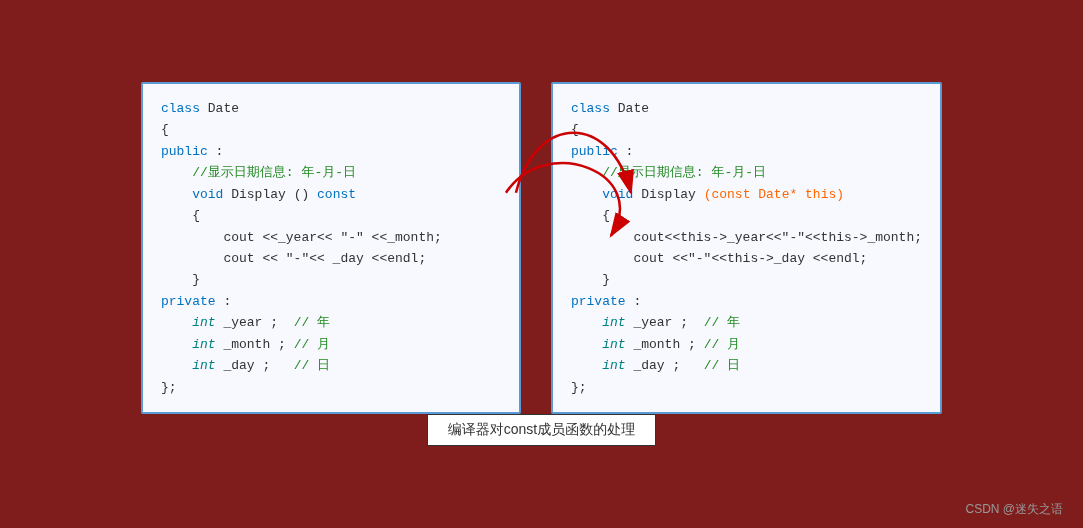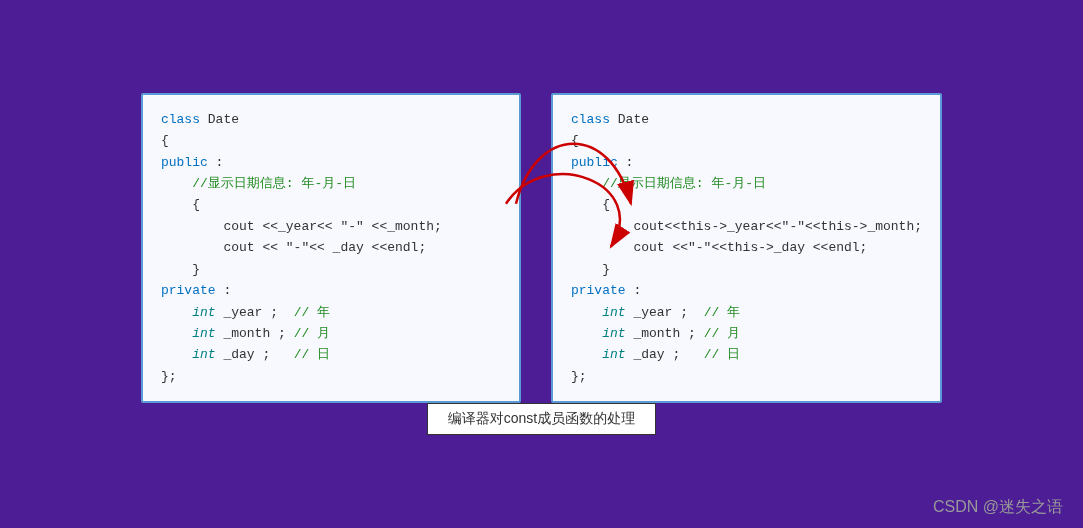--- a/index.html
+++ b/index.html
@@ -8,21 +8,21 @@
       height: 528px;
       background: #ffffff;
       font-family: 'Courier New', Courier, monospace;
       overflow: hidden;
       position: relative;
     }
 
     .main-container {
       width: 1083px;
       height: 528px;
-      background: #4c1d95;
+      background: #7f1d1d;
       display: flex;
       flex-direction: column;
       align-items: center;
       justify-content: center;
       padding: 20px;
       position: relative;
     }
 
     .code-panels {
       display: flex;
@@ -61,21 +61,21 @@
       font-size: 14px;
       font-family: 'SimSun', 'Microsoft YaHei', sans-serif;
       color: #333;
       background: #fff;
     }
 
     .watermark {
       position: absolute;
       bottom: 10px;
       right: 20px;
-      font-size: 16px;
+      font-size: 12px;
       color: #999;
       font-family: 'Microsoft YaHei', sans-serif;
     }
 
     
     .arrow-overlay {
       position: absolute;
       top: 0;
       left: 0;
       width: 100%;
@@ -87,36 +87,38 @@
 <body>
 
 <div class="main-container">
   <div class="code-panels" id="code-panels-container">
 
     <div class="code-panel" id="left-panel">
       <div class="code-line"><span class="kw-blue">class</span> <span class="str-dark">Date</span></div>
       <div class="code-line"><span class="str-dark">{</span></div>
       <div class="code-line"><span class="kw-blue">public</span> <span class="str-dark">:</span></div>
       <div class="code-line"><span class="comment">    //显示日期信息: 年-月-日</span></div>
+      <div class="code-line"><span class="str-dark">    </span><span class="kw-blue">void</span> <span class="str-dark">Display () </span><span class="kw-blue">const</span></div>
       <div class="code-line"><span class="str-dark">    {</span></div>
       <div class="code-line"><span class="str-dark">        cout &lt;&lt;_year&lt;&lt; "-" &lt;&lt;_month;</span></div>
       <div class="code-line"><span class="str-dark">        cout &lt;&lt; "-"&lt;&lt; _day &lt;&lt;endl;</span></div>
       <div class="code-line"><span class="str-dark">    }</span></div>
       <div class="code-line"><span class="kw-blue">private</span> <span class="str-dark">:</span></div>
       <div class="code-line"><span class="str-dark">    </span><span class="kw-teal">int</span> <span class="str-dark">_year ;  </span><span class="comment">// 年</span></div>
       <div class="code-line"><span class="str-dark">    </span><span class="kw-teal">int</span> <span class="str-dark">_month ; </span><span class="comment">// 月</span></div>
       <div class="code-line"><span class="str-dark">    </span><span class="kw-teal">int</span> <span class="str-dark">_day ;   </span><span class="comment">// 日</span></div>
       <div class="code-line"><span class="str-dark">};</span></div>
     </div>
 
     <div class="code-panel" id="right-panel">
       <div class="code-line"><span class="kw-blue">class</span> <span class="str-dark">Date</span></div>
       <div class="code-line"><span class="str-dark">{</span></div>
       <div class="code-line"><span class="kw-blue">public</span> <span class="str-dark">:</span></div>
       <div class="code-line"><span class="comment">    //显示日期信息: 年-月-日</span></div>
+      <div class="code-line"><span class="str-dark">    </span><span class="kw-blue">void</span> <span class="str-dark">Display </span><span class="paren">(const Date* this)</span></div>
       <div class="code-line"><span class="str-dark">    {</span></div>
       <div class="code-line"><span class="str-dark">        cout&lt;&lt;this-&gt;_year&lt;&lt;"-"&lt;&lt;this-&gt;_month;</span></div>
       <div class="code-line"><span class="str-dark">        cout &lt;&lt;"-"&lt;&lt;this-&gt;_day &lt;&lt;endl;</span></div>
       <div class="code-line"><span class="str-dark">    }</span></div>
       <div class="code-line"><span class="kw-blue">private</span> <span class="str-dark">:</span></div>
       <div class="code-line"><span class="str-dark">    </span><span class="kw-teal">int</span> <span class="str-dark">_year ;  </span><span class="comment">// 年</span></div>
       <div class="code-line"><span class="str-dark">    </span><span class="kw-teal">int</span> <span class="str-dark">_month ; </span><span class="comment">// 月</span></div>
       <div class="code-line"><span class="str-dark">    </span><span class="kw-teal">int</span> <span class="str-dark">_day ;   </span><span class="comment">// 日</span></div>
       <div class="code-line"><span class="str-dark">};</span></div>
     </div>

